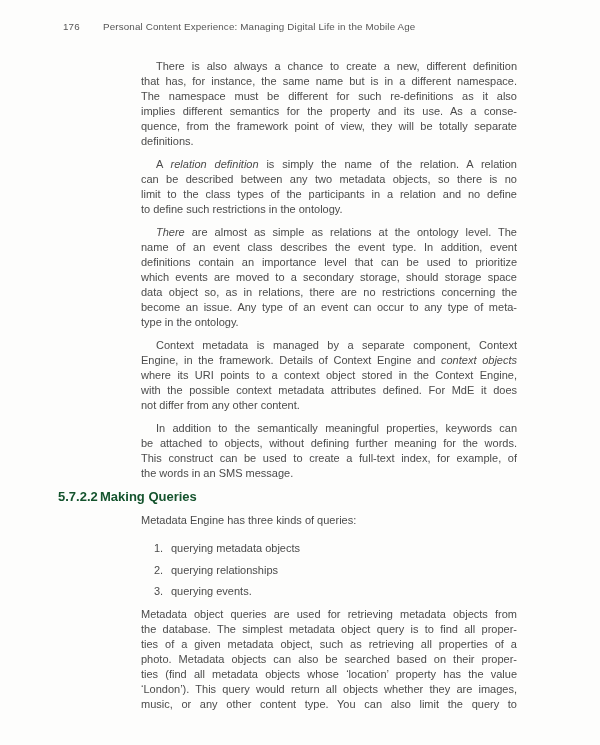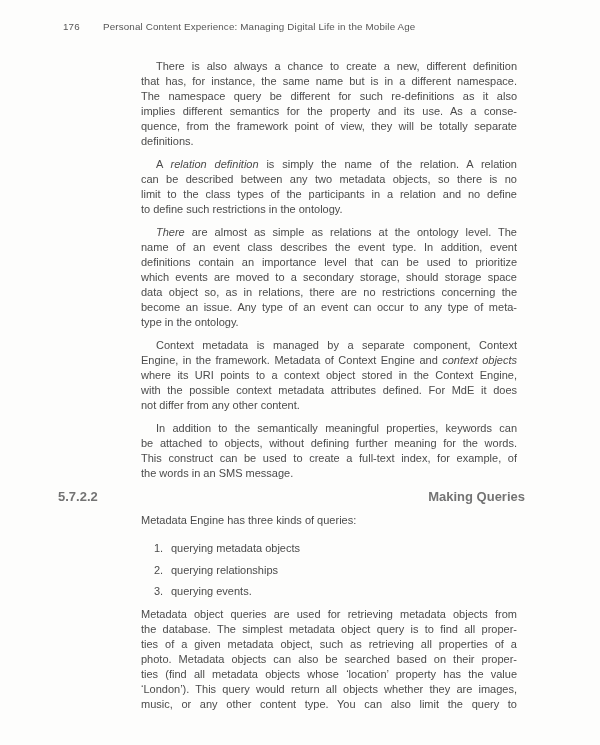--- a/index.html
+++ b/index.html
@@ -44,23 +44,22 @@
   .line.last { text-align-last: left; }
   .line.indent { text-indent: 15px; }
   .it { font-style: italic; }
   .heading {
     display: flex;
     margin-left: -75px;
     margin-top: 2px;
     font-weight: 700;
     font-size: 13px;
     line-height: 16px;
-    color: #737373;
+    color: #14532d;
     white-space: nowrap;
-    justify-content: space-between;
   }
   .heading .num { width: 42px; flex: none; }
   .list { margin-top: 13px; }
   .list-item {
     display: flex;
     margin-left: 21px;
     margin-bottom: 6.5px;
     line-height: 15px;
   }
   .list-item .marker { width: 17px; flex: none; }
@@ -69,21 +68,21 @@
 <body>
 
 <div class="page">
   <div class="running-header">
     <span class="page-num">176</span><span class="running-title">Personal Content Experience: Managing Digital Life in the Mobile Age</span>
   </div>
   <div class="content" id="content">
       <div class="para">
         <div class="line indent"><span>There is also always a chance to create a new, different definition</span></div>
         <div class="line"><span>that has, for instance, the same name but is in a different namespace.</span></div>
-        <div class="line"><span>The namespace query be different for such re-definitions as it also</span></div>
+        <div class="line"><span>The namespace must be different for such re-definitions as it also</span></div>
         <div class="line"><span>implies different semantics for the property and its use. As a conse-</span></div>
         <div class="line"><span>quence, from the framework point of view, they will be totally separate</span></div>
         <div class="line last"><span>definitions.</span></div>
       </div>
       <div class="para">
         <div class="line indent"><span>A </span><span class="it">relation definition</span><span> is simply the name of the relation. A relation</span></div>
         <div class="line"><span>can be described between any two metadata objects, so there is no</span></div>
         <div class="line"><span>limit to the class types of the participants in a relation and no define</span></div>
         <div class="line last"><span>to define such restrictions in the ontology.</span></div>
       </div>
@@ -91,21 +90,21 @@
         <div class="line indent"><span class="it">There</span><span> are almost as simple as relations at the ontology level. The</span></div>
         <div class="line"><span>name of an event class describes the event type. In addition, event</span></div>
         <div class="line"><span>definitions contain an importance level that can be used to prioritize</span></div>
         <div class="line"><span>which events are moved to a secondary storage, should storage space</span></div>
         <div class="line"><span>data object so, as in relations, there are no restrictions concerning the</span></div>
         <div class="line"><span>become an issue. Any type of an event can occur to any type of meta-</span></div>
         <div class="line last"><span>type in the ontology.</span></div>
       </div>
       <div class="para">
         <div class="line indent"><span>Context metadata is managed by a separate component, Context</span></div>
-        <div class="line"><span>Engine, in the framework. Metadata of Context Engine and </span><span class="it">context objects</span></div>
+        <div class="line"><span>Engine, in the framework. Details of Context Engine and </span><span class="it">context objects</span></div>
         <div class="line"><span>where its URI points to a context object stored in the Context Engine,</span></div>
         <div class="line"><span>with the possible context metadata attributes defined. For MdE it does</span></div>
         <div class="line last"><span>not differ from any other content.</span></div>
       </div>
       <div class="para">
         <div class="line indent"><span>In addition to the semantically meaningful properties, keywords can</span></div>
         <div class="line"><span>be attached to objects, without defining further meaning for the words.</span></div>
         <div class="line"><span>This construct can be used to create a full-text index, for example, of</span></div>
         <div class="line last"><span>the words in an SMS message.</span></div>
       </div>

